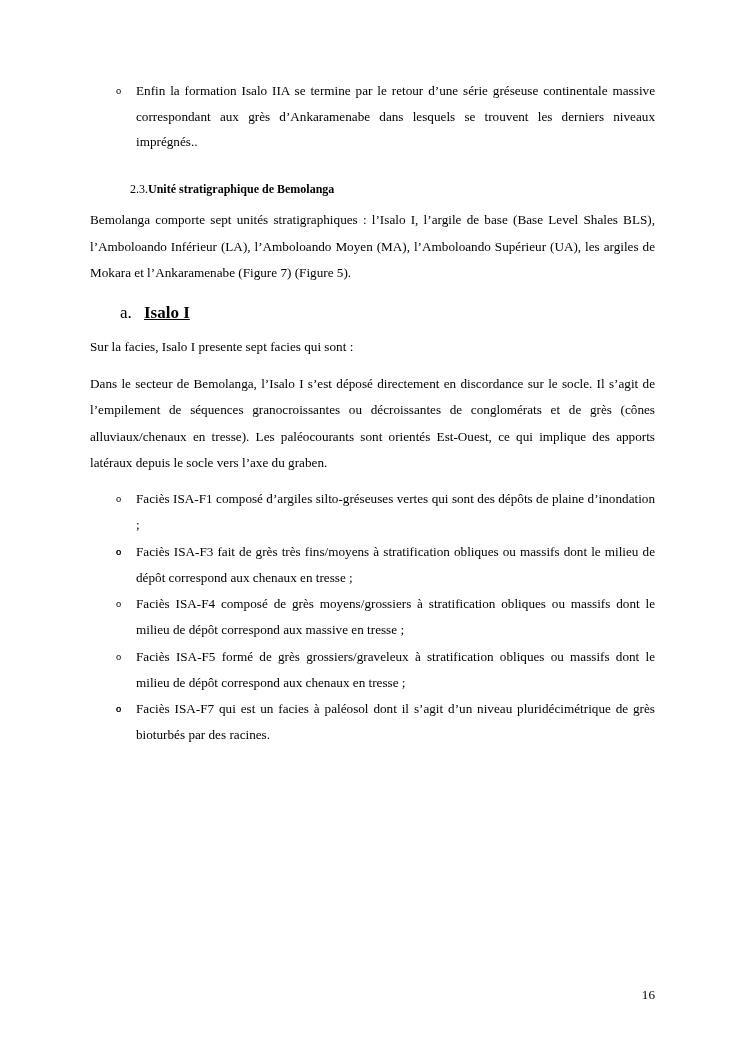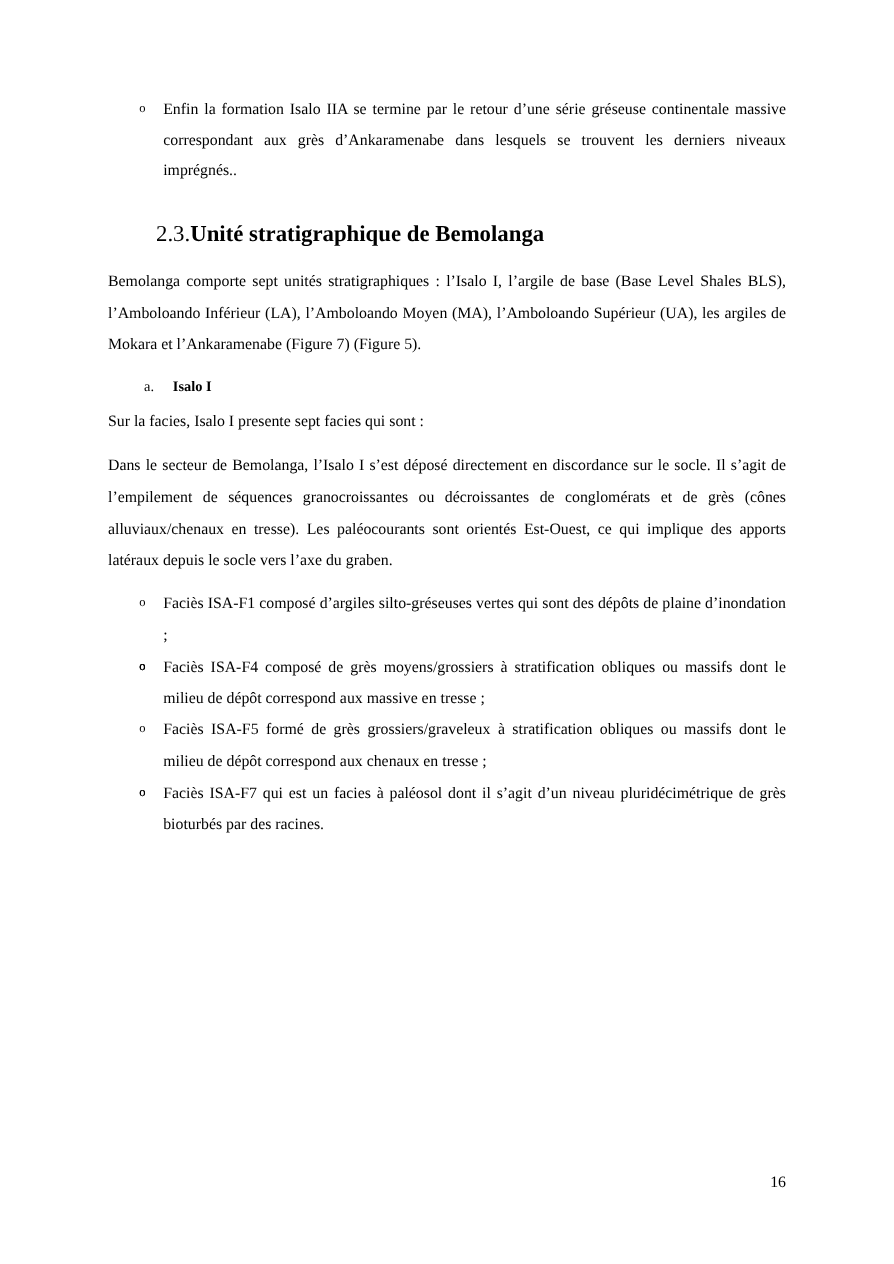--- a/index.html
+++ b/index.html
@@ -46,48 +46,49 @@
     position: absolute;
     left: 26px;
     top: 0;
     font-size: 10.5px;
     line-height: 2.45;
   }
   .top-list .bullet-item {
     margin-bottom: 0;
   }
   .heading {
-    font-size: 19px;
+    font-size: 12px;
     line-height: 2.0;
     margin: 6px 0 6px 0;
     padding-left: 40px;
   }
   .heading .num {
     font-weight: normal;
   }
   .heading .htext {
     font-weight: bold;
   }
   .subheading {
-    font-size: 12px;
+    font-size: 17px;
     line-height: 2.0;
     margin: 4px 0 4px 0;
     padding-left: 30px;
     font-weight: bold;
+    text-decoration: underline;
   }
   .subheading .lbl {
     display: inline-block;
     width: 24px;
     font-weight: normal;
   }
   .spacer-sm { height: 6px; }
   .page-number {
     position: absolute;
     right: 90px;
-    bottom: 60px;
+    bottom: 50px;
     font-size: 13.2px;
     text-align: right;
   }
 </style>
 </head>
 <body>
 
 <div class="page">
 
   <ul class="bullet-list top-list">
@@ -116,20 +117,21 @@
   <ul class="bullet-list">
     <li class="bullet-item">
       <span class="marker">o</span>
       <span>Faciès ISA-F1 composé d’argiles silto-gréseuses vertes qui sont des dépôts de plaine d’inondation ;</span>
     </li>
     <li class="bullet-item">
       <span class="marker">o</span>
     </li>
     <li class="bullet-item">
       <span class="marker">o</span>
+      <span>Faciès ISA-F3 fait de grès très fins/moyens à stratification obliques ou massifs dont le milieu de dépôt correspond aux chenaux en tresse ;</span>
     </li>
     <li class="bullet-item">
       <span class="marker">o</span>
       <span>Faciès ISA-F4 composé de grès moyens/grossiers à stratification obliques ou massifs dont le milieu de dépôt correspond aux massive en tresse ;</span>
     </li>
     <li class="bullet-item">
       <span class="marker">o</span>
       <span>Faciès ISA-F5 formé de grès grossiers/graveleux à stratification obliques ou massifs dont le milieu de dépôt correspond aux chenaux en tresse ;</span>
     </li>
     <li class="bullet-item">

